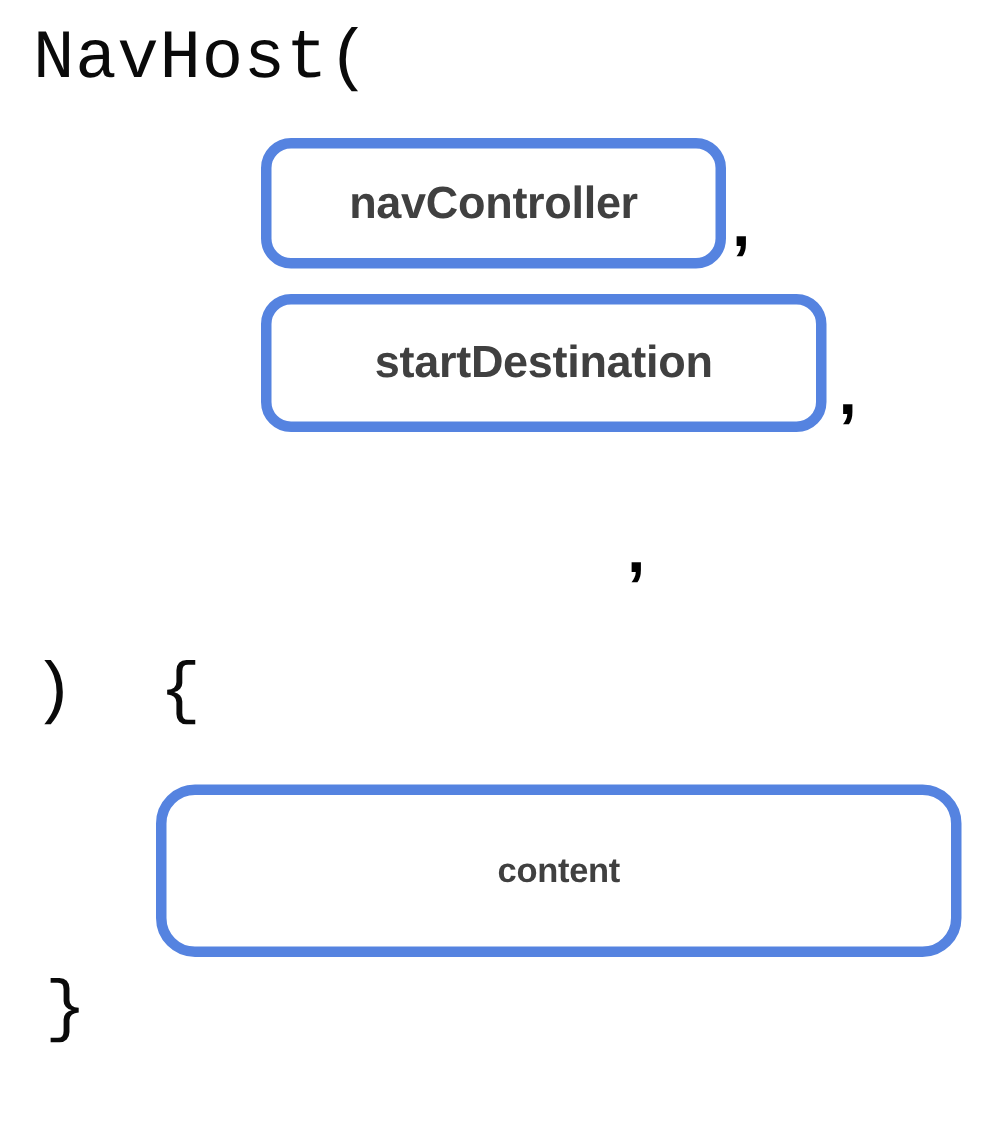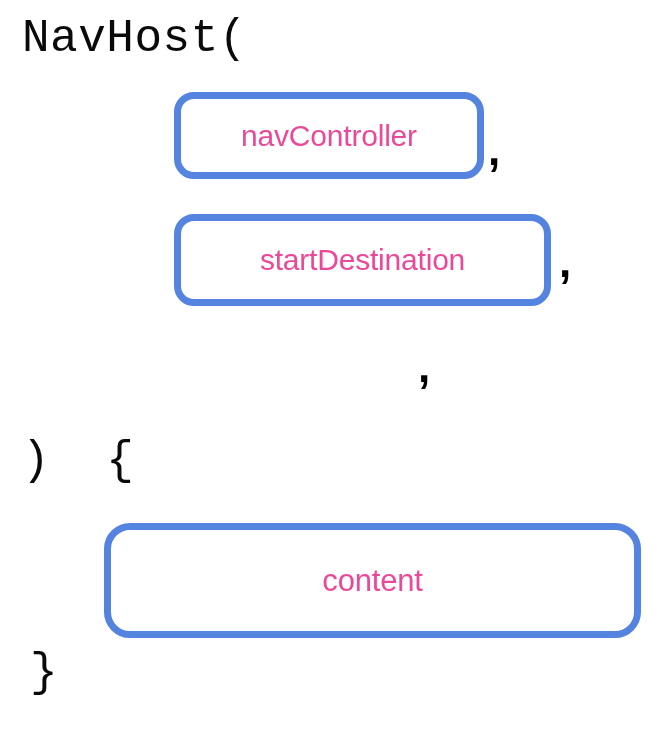--- a/index.html
+++ b/index.html
@@ -54,55 +54,55 @@
     box-sizing: border-box;
     border: 7px solid #5583e0;
     border-radius: 20px;
     background: #ffffff;
     display: flex;
     align-items: center;
     justify-content: center;
   }
   .param-label {
     font-family: "Liberation Sans", sans-serif;
-    font-weight: 400;
+    font-weight: 700;
     font-size: 30px;
-    color: #ec4899;
+    color: #404040;
     letter-spacing: -0.2px;
     white-space: nowrap;
     line-height: 1;
   }
 
   #box-navcontroller {
     left: 174px;
     top: 92px;
     width: 310px;
     height: 87px;
   }
   #box-startdestination {
     left: 174px;
-    top: 214px;
+    top: 196px;
     width: 377px;
     height: 92px;
   }
   #box-modifier {
     left: 174px;
     top: 330px;
     width: 236px;
     height: 83px;
   }
   #box-content {
     left: 104px;
     top: 523px;
     width: 537px;
     height: 115px;
     border-radius: 26px;
   }
   #box-content .param-label {
-    font-size: 31px;
+    font-size: 23px;
   }
 
   
   .comma {
     position: absolute;
     font-family: "Liberation Sans", sans-serif;
     font-weight: 700;
     font-size: 44px;
     color: #000000;
     line-height: 1;

